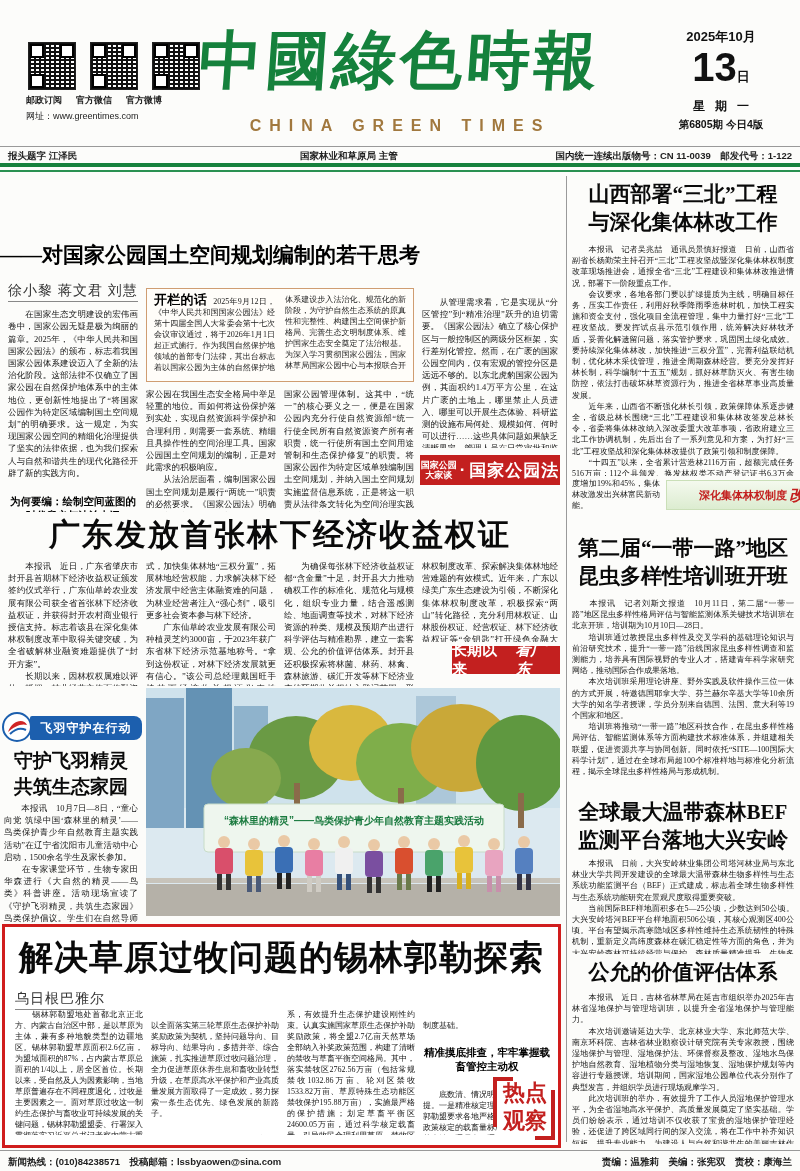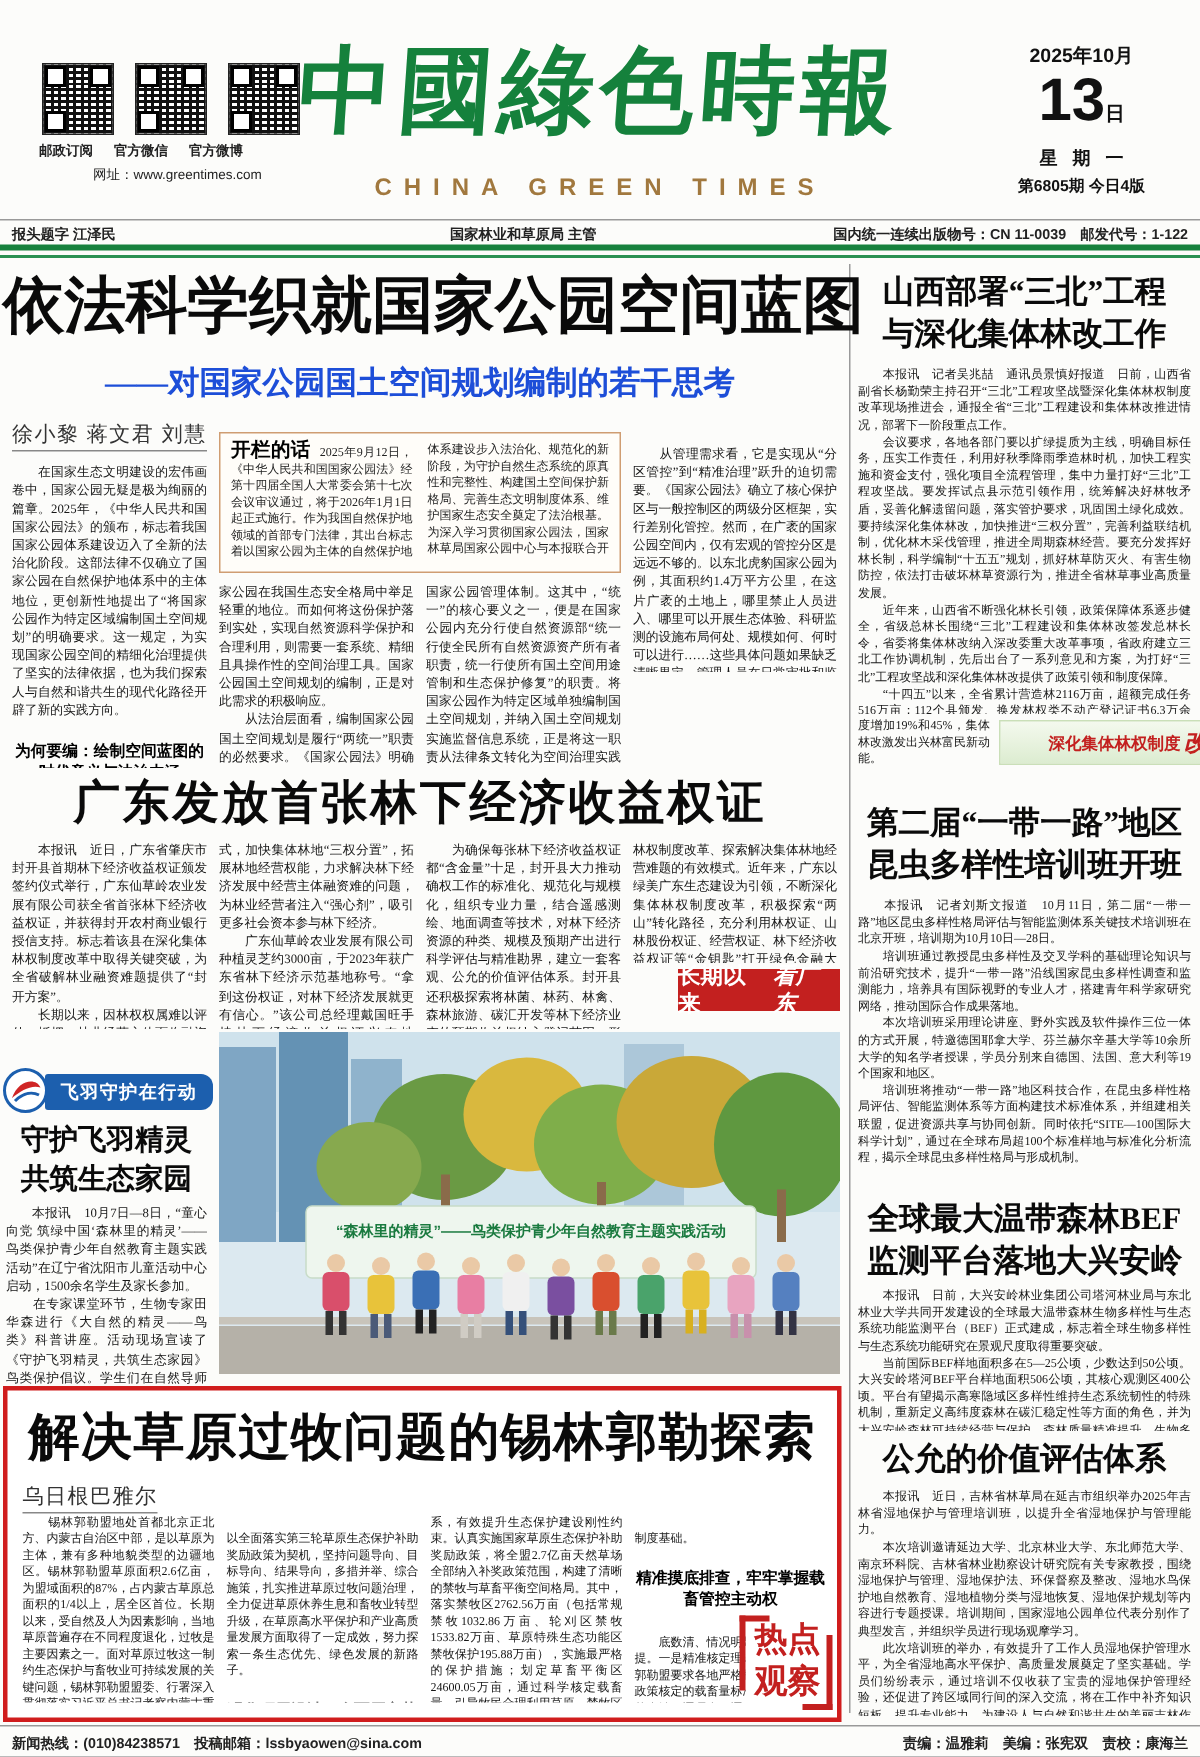--- a/index.html
+++ b/index.html
@@ -27,21 +27,21 @@
   .dateblock .issue{font-size:10.5px;font-weight:bold;margin-top:3px;}
   .infoline{left:0;top:146px;width:800px;height:15px;border-top:1px solid #999;font-size:9.5px;font-weight:bold;color:#222;}
   .greenrule{left:0;top:163px;width:800px;height:3px;border-top:4px solid #17813d;border-bottom:2px solid #2a9152;}
   
   .btxt{font-size:8.5px;line-height:12.2px;text-align:justify;color:#161616;overflow:hidden;white-space:pre-line;}
   .rtxt{font-size:8px;line-height:11.2px;text-align:justify;color:#161616;overflow:hidden;white-space:pre-line;}
   .subhead{font-size:10.5px;line-height:14px;font-weight:bold;text-align:center;color:#000;margin:4px 0;}
   .byline{font-size:14px;color:#333;border-bottom:1px solid #888;display:inline-block;padding-bottom:1px;letter-spacing:1px;}
   
   .lead-title{left:2px;top:176px;width:558px;text-align:center;font-size:41px;font-weight:900;letter-spacing:0;color:#0a0a0a;white-space:nowrap;}
-  .lead-sub{left:0;top:241px;width:560px;text-align:center;font-size:21px;font-weight:bold;color:#1d4ed8;}
+  .lead-sub{left:0;top:241px;width:560px;font-size:21px;font-weight:bold;color:#000000;}
   .kbox{left:146px;top:288px;width:268px;height:94px;border:1px solid #cf9d72;background:#fffdf9;
         padding:5px 7px;box-sizing:border-box;column-count:2;column-gap:10px;
         font-size:8px;line-height:11px;text-align:justify;color:#222;overflow:hidden;}
   .kbox .ktitle{font-weight:bold;font-size:13px;color:#000;margin-right:6px;}
   .redbanner{left:420px;top:455px;width:140px;height:30px;background:#c3201f;color:#fff;display:flex;align-items:center;justify-content:center;gap:3px;}
   .redbanner .stk{display:flex;flex-direction:column;font-size:9px;font-weight:bold;line-height:10px;text-align:center;}
   .redbanner .big{font-size:17px;font-weight:900;letter-spacing:1px;}
   
   .gd-title{left:0;top:514px;width:560px;text-align:center;font-size:31px;font-weight:900;letter-spacing:2px;color:#0a0a0a;white-space:nowrap;}
   .meili{left:452px;top:646px;width:108px;height:28px;background:#c3201f;color:#fff;display:flex;align-items:center;justify-content:center;gap:4px;}
@@ -89,59 +89,66 @@
   <div class="abs qr" style="left:152px;top:42px;">
       <i class="tl"></i>
       <i class="tr"></i>
       <i class="bl"></i>
     </div>
   <div class="abs qr-labels" style="left:26px;top:94px;">
     <span>邮政订阅</span>
     <span>官方微信</span>
     <span>官方微博</span>
   </div>
-  <div class="abs website" style="left:26px;top:110px;margin-left:36px;">网址：www.greentimes.com</div>
+  <div class="abs website" style="left:26px;top:110px;">网址：www.greentimes.com</div>
 
   <div class="abs masthead serif">中國綠色時報</div>
   <div class="abs masthead-en">CHINA GREEN TIMES</div>
 
   <div class="abs dateblock">
     <div class="l1">2025年10月</div>
     <div class="day"><span>13</span><small>日</small></div>
     <div class="wd">星期一</div>
     <div class="issue">第6805期 今日4版</div>
   </div>
 
   <div class="abs infoline">
     <span class="abs" style="left:8px;top:3px;">报头题字 江泽民</span>
     <span class="abs" style="left:300px;top:3px;">国家林业和草原局 主管</span>
     <span class="abs" style="right:8px;top:3px;">国内统一连续出版物号：CN 11-0039　邮发代号：1-122</span>
   </div>
   <div class="abs greenrule"></div>
   <div class="abs vrule"></div>
 
-  <div class="abs lead-title serif">依法科学织就国家公园空间蓝图</div>
   <div class="abs lead-sub serif">——对国家公园国土空间规划编制的若干思考</div>
   <div class="abs" style="left:8px;top:281px;"><span class="byline">徐小黎 蒋文君 刘慧</span></div>
 
   <div class="abs btxt serif" style="left:8px;top:296px;width:130px;height:216px;">
     <div>　　在国家生态文明建设的宏伟画卷中，国家公园无疑是极为绚丽的篇章。2025年，《中华人民共和国国家公园法》的颁布，标志着我国国家公园体系建设迈入了全新的法治化阶段。这部法律不仅确立了国家公园在自然保护地体系中的主体地位，更创新性地提出了“将国家公园作为特定区域编制国土空间规划”的明确要求。这一规定，为实现国家公园空间的精细化治理提供了坚实的法律依据，也为我们探索人与自然和谐共生的现代化路径开辟了新的实践方向。</div>
     <div class="subhead">为何要编：绘制空间蓝图的时代意义与法治内涵</div>
     
   </div>
 
   <div class="abs kbox serif">
     <span class="ktitle">开栏的话</span><span>2025年9月12日，《中华人民共和国国家公园法》经第十四届全国人大常委会第十七次会议审议通过，将于2026年1月1日起正式施行。作为我国自然保护地领域的首部专门法律，其出台标志着以国家公园为主体的自然保护地体系建设步入法治化、规范化的新阶段，为守护自然生态系统的原真性和完整性、构建国土空间保护新格局、完善生态文明制度体系、维护国家生态安全奠定了法治根基。为深入学习贯彻国家公园法，国家林草局国家公园中心与本报联合开设“国家公园大家谈·国家公园法”栏目，特邀相关专家以空间规划、主权保障、民生改善、监测监管、协调机制等多元视角展开解读，助力读懂法治护航下的国家公园建设之道。</span>
   </div>
 
   <div class="abs btxt serif" style="left:146px;top:388px;width:130px;height:124px;">家公园在我国生态安全格局中举足轻重的地位。而如何将这份保护落到实处，实现自然资源科学保护和合理利用，则需要一套系统、精细且具操作性的空间治理工具。国家公园国土空间规划的编制，正是对此需求的积极响应。
 　　从法治层面看，编制国家公园国土空间规划是履行“两统一”职责的必然要求。《国家公园法》明确了国家建立统一规范高效的</div>
   <div class="abs btxt serif" style="left:284px;top:388px;width:130px;height:124px;">国家公园管理体制。这其中，“统一”的核心要义之一，便是在国家公园内充分行使自然资源部“统一行使全民所有自然资源资产所有者职责，统一行使所有国土空间用途管制和生态保护修复”的职责。将国家公园作为特定区域单独编制国土空间规划，并纳入国土空间规划实施监督信息系统，正是将这一职责从法律条文转化为空间治理实践的关键桥梁。</div>
   <div class="abs btxt serif" style="left:422px;top:296px;width:136px;height:152px;">　　从管理需求看，它是实现从“分区管控”到“精准治理”跃升的迫切需要。《国家公园法》确立了核心保护区与一般控制区的两级分区框架，实行差别化管控。然而，在广袤的国家公园空间内，仅有宏观的管控分区是远远不够的。以东北虎豹国家公园为例，其面积约1.4万平方公里，在这片广袤的土地上，哪里禁止人员进入、哪里可以开展生态体验、科研监测的设施布局何处、规模如何、何时可以进行……这些具体问题如果缺乏清晰界定，管理人员在日常审批和监管中将面临“裁量依据不足”的困境。国家公园国土空间规划的核心作用，正是通过绘制一张“统一、权威、可操作”的“空间蓝图”，将宏观保护目标转化为具体到空间单元的管理指令，从而让保护工作真正落地，避免“一刀切”或管理空白。（下转4版）</div>
 
+  <div class="abs redbanner">
+    <span class="stk">
+      <span>国家公园</span>
+        <span>大家谈</span>
+    </span>
+    <span class="big">·</span>
+    <span class="big">国家公园法</span>
+  </div>
 
   <div class="abs gd-title serif">广东发放首张林下经济收益权证</div>
   <div class="abs btxt serif" style="left:8px;top:560px;width:130px;height:126px;">　　本报讯　近日，广东省肇庆市封开县首期林下经济收益权证颁发签约仪式举行，广东仙草岭农业发展有限公司获全省首张林下经济收益权证，并获得封开农村商业银行授信支持。标志着该县在深化集体林权制度改革中取得关键突破，为全省破解林业融资难题提供了“封开方案”。
 　　长期以来，因林权权属难以评估、抵押，林业经营主体面临融资困境，林下经济发</div>
   <div class="abs btxt serif" style="left:146px;top:560px;width:130px;height:126px;">式，加快集体林地“三权分置”，拓展林地经营权能，力求解决林下经济发展中经营主体融资难的问题，为林业经营者注入“强心剂”，吸引更多社会资本参与林下经济。
 　　广东仙草岭农业发展有限公司种植灵芝约3000亩，于2023年获广东省林下经济示范基地称号。“拿到这份权证，对林下经济发展就更有信心。”该公司总经理戴国旺手持林下经济收益权证兴奋地说，“这份权证打通了融资渠道，我们正在农商银行申请300万元的授信贷款，拿到这笔资金后，我们想扩大经营规模，带动周边村民以林致富。”</div>
   <div class="abs btxt serif" style="left:284px;top:560px;width:130px;height:126px;">　　为确保每张林下经济收益权证都“含金量”十足，封开县大力推动确权工作的标准化、规范化与规模化，组织专业力量，结合遥感测绘、地面调查等技术，对林下经济资源的种类、规模及预期产出进行科学评估与精准勘界，建立一套客观、公允的价值评估体系。封开县还积极探索将林菌、林药、林禽、森林旅游、碳汇开发等林下经济业态的预期收益权纳入登记范围，形成覆盖林下经济全业态的产权认定体系，为更多经营主体提供融资“入场券”。
 　　发放林业经营收益权证是广东深化集体</div>
   <div class="abs btxt serif" style="left:422px;top:560px;width:136px;height:82px;">林权制度改革、探索解决集体林地经营难题的有效模式。近年来，广东以绿美广东生态建设为引领，不断深化集体林权制度改革，积极探索“两山”转化路径，充分利用林权证、山林股份权证、经营权证、林下经济收益权证等“金钥匙”打开绿色金融大门，将丰富的森林资源转化为可抵押、可融资、可收益的“绿色资本”。（黎明）</div>
   <div class="abs meili">

